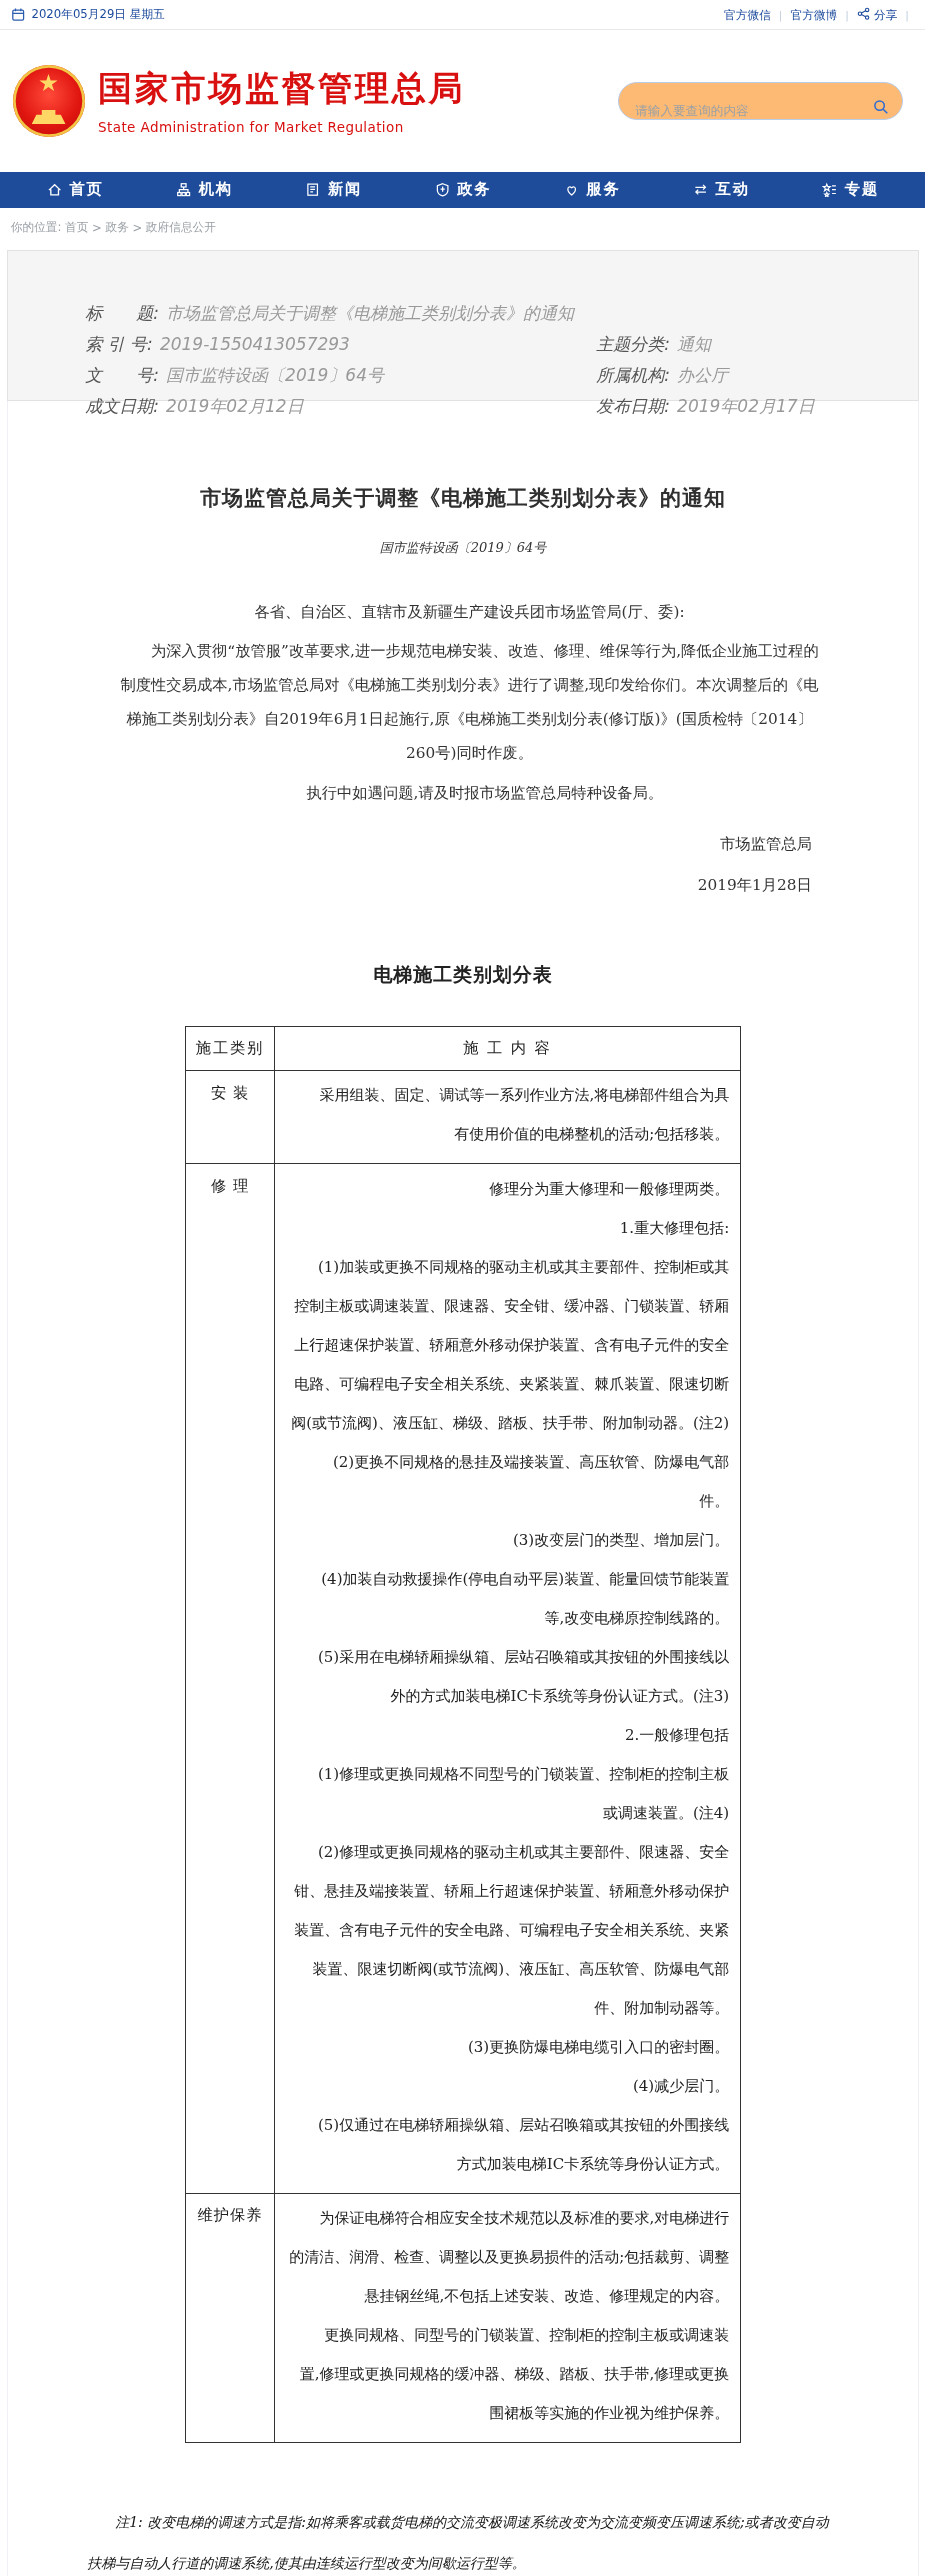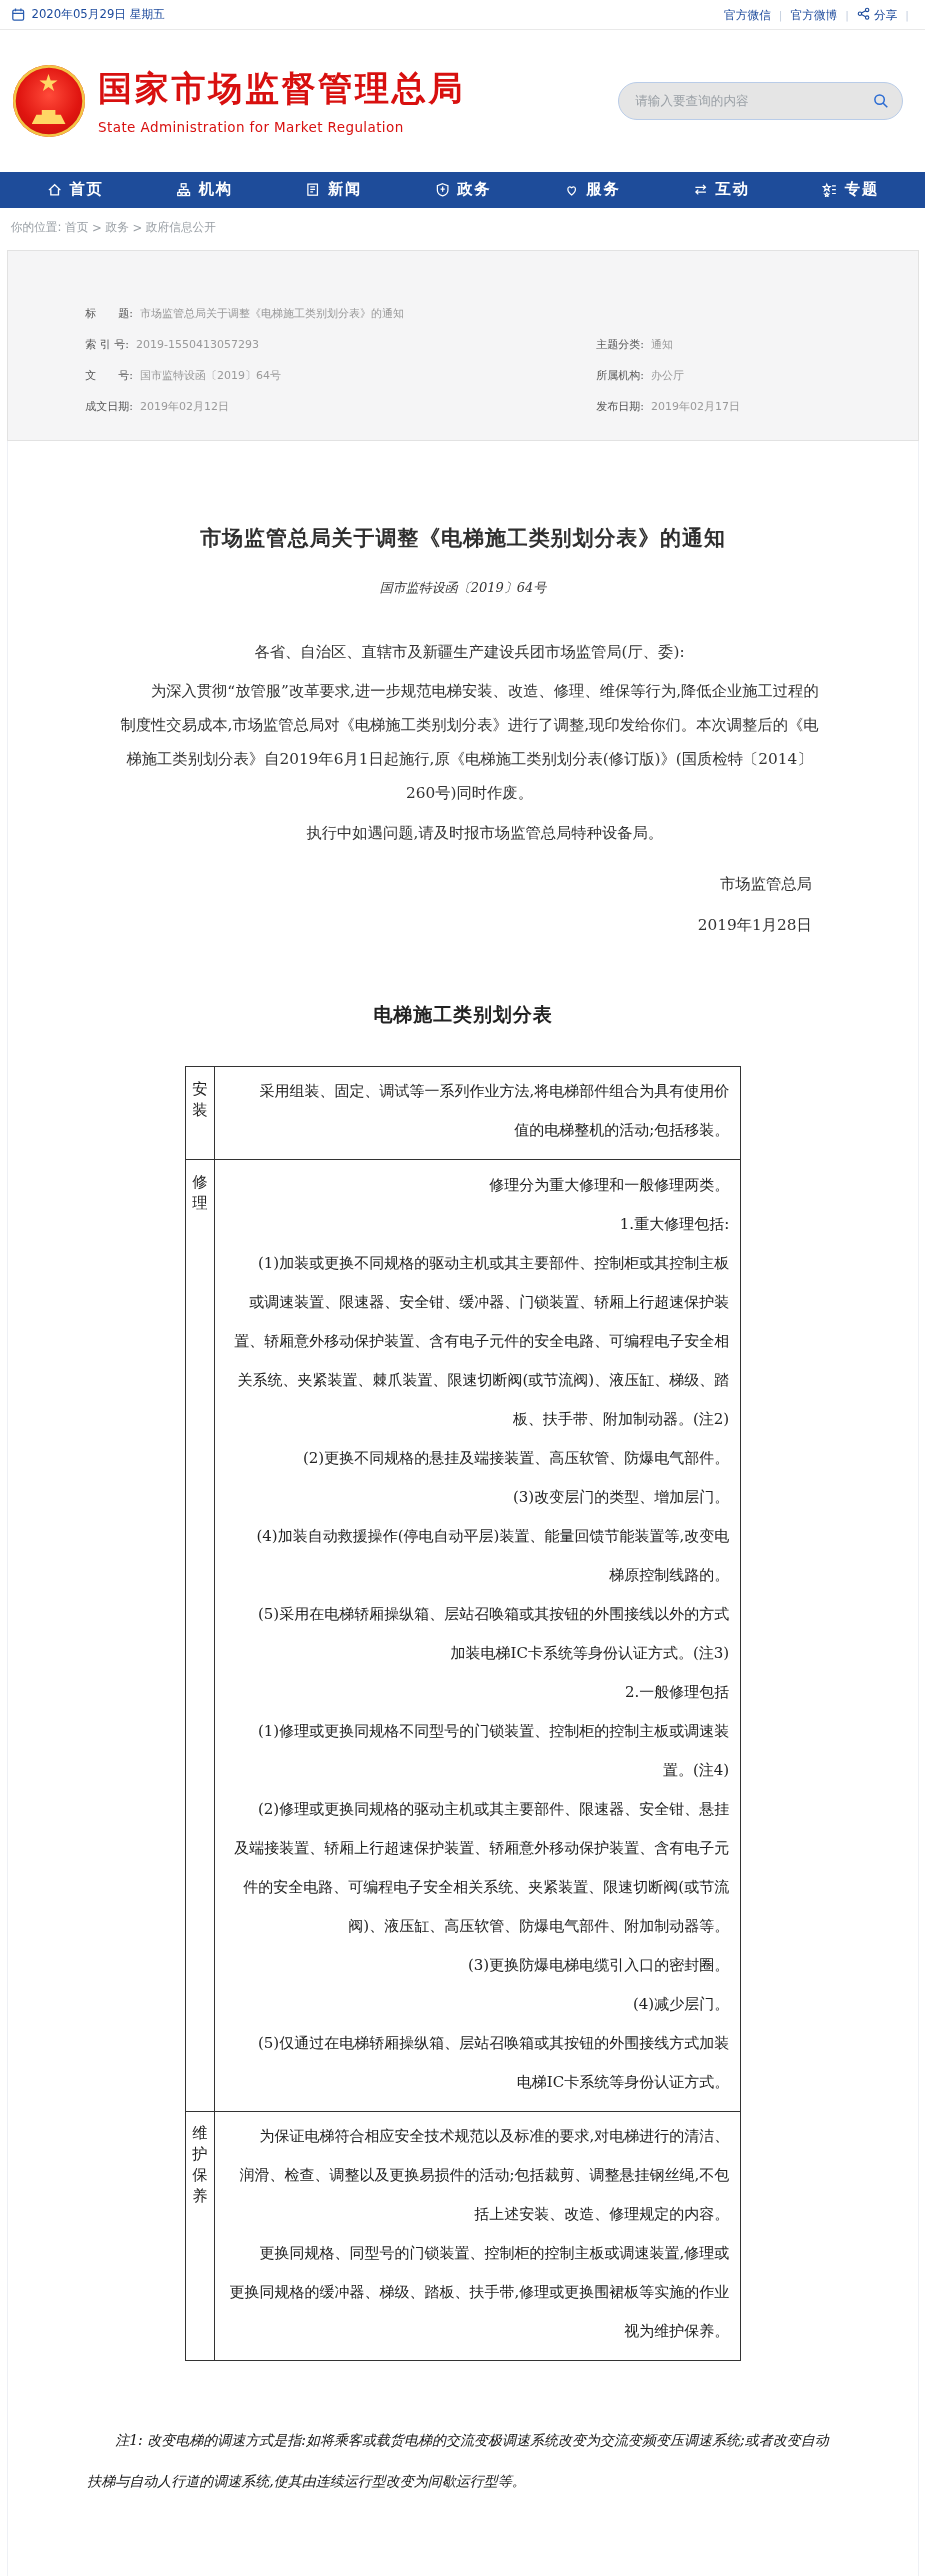--- a/index.html
+++ b/index.html
@@ -20,38 +20,38 @@
   .brand{display:flex;align-items:center;gap:13.5px;}
   .emblem{width:72px;height:72px;border-radius:50%;position:relative;flex:0 0 auto;
     background:radial-gradient(circle at 50% 42%,#ff4a39 0%,#e01510 55%,#b90d08 100%);
     box-shadow:inset 0 0 0 2.7px #f3c545;}
   .emblem .star-big{position:absolute;left:50%;top:7.2px;transform:translateX(-50%);color:#ffd765;font-size:23.4px;line-height:23.4px;}
   .emblem .gate{position:absolute;left:50%;bottom:12.6px;transform:translateX(-50%);width:34px;height:14.4px;
     background:#ffd765;clip-path:polygon(0 100%,100% 100%,86% 35%,70% 35%,70% 0,30% 0,30% 35%,14% 35%);}
   .brand-text{display:flex;flex-direction:column;}
   .org-cn{font-size:34px;font-weight:bold;color:#d8100f;letter-spacing:2.7px;}
   .org-en{font-size:13.5px;color:#d8100f;margin-top:7.2px;letter-spacing:0.4px;}
-  .search{width:263px;height:36px;border:0.9px solid #b9cce8;border-radius:19px;display:flex;align-items:center;
-    padding:0 5.4px 0 14.4px;background:#e5e5e5;}
+  .search{width:263px;height:36px;border:0.9px solid #b9cce8;border-radius:19px;display:flex;align-items:flex-end;
+    padding:0 5.4px 0 14.4px;background:#fdba74;}
   .search input{border:none;outline:none;flex:1;font-size:12.6px;color:#666;background:transparent;font-family:inherit;}
   .search input::placeholder{color:#9aa0a6;}
   .search-btn{border:none;background:transparent;padding:3.6px 7.2px;cursor:pointer;display:flex;align-items:center;}
 
   
   .nav{height:36px;background:#1e4c9a;display:flex;align-items:center;justify-content:space-between;padding:0 47px;}
   .nav a{color:#fff;font-size:15.3px;font-weight:bold;display:flex;align-items:center;gap:7.2px;letter-spacing:1.8px;}
   .nav svg{display:block;}
 
   
   .breadcrumb{padding:12.6px 10.8px 10.8px;font-size:11.7px;color:#9aa0a6;display:flex;gap:3.6px;align-items:center;}
   .breadcrumb a{color:#9aa0a6;}
 
   
   .meta{margin:3.6px 7.2px 0;background:#f5f5f6;border:0.9px solid #e2e2e2;box-sizing:border-box;
-    height:191px;padding:47px 0 0 77px;font-size:11px;}
+    height:151px;padding:47px 0 0 77px;font-size:17px;font-style:italic;}
   .meta-row{height:31px;line-height:31px;display:flex;}
   .meta-col{display:flex;}
   .meta-col.c1{width:511px;}
   .mlabel{color:#555;margin-right:7.2px;white-space:pre;}
   .mvalue{color:#999;}
 
   
   .content{margin:0 7.2px;background:#fff;border:0.9px solid #eef0f5;border-top:none;padding:83px 0 108px;}
   .doc-title{text-align:center;font-size:21px;font-weight:bold;color:#2f2f2f;letter-spacing:0.9px;}
   .doc-number{text-align:center;font-size:13px;color:#333;margin-top:27px;
@@ -244,20 +244,24 @@
 
     <div class="signoff">
       <div>市场监管总局</div>
       <div>2019年1月28日</div>
     </div>
 
     <div class="table-title">电梯施工类别划分表</div>
 
     <table class="doc-table">
       <tbody>
+          <tr>
+        <th class="h1">施工类别</th>
+        <th>施 工 内 容</th>
+      </tr>
       <tr>
         <td class="cat">安 装</td>
         <td class="cont">
               <div class="cell-line">采用组装、固定、调试等一系列作业方法,将电梯部件组合为具有使用价值的电梯整机的活动;包括移装。</div>
             </td>
       </tr>
       <tr>
         <td class="cat">修 理</td>
         <td class="cont">
               <div class="cell-line">修理分为重大修理和一般修理两类。</div>

